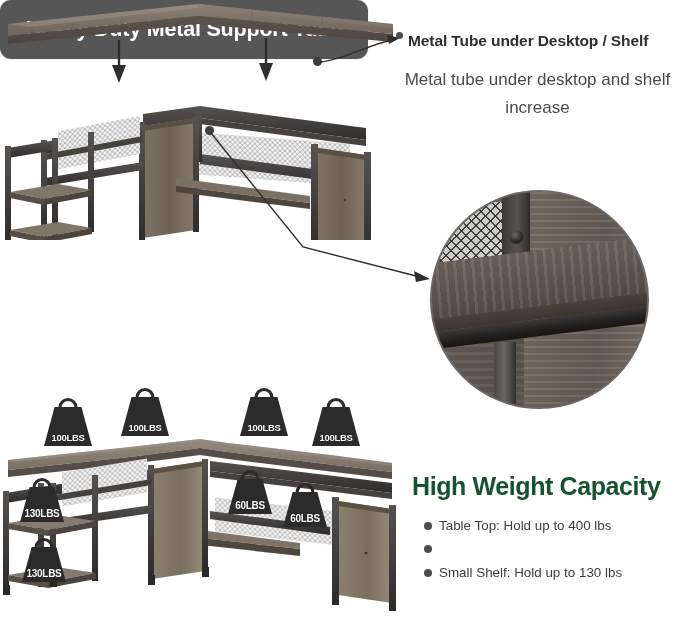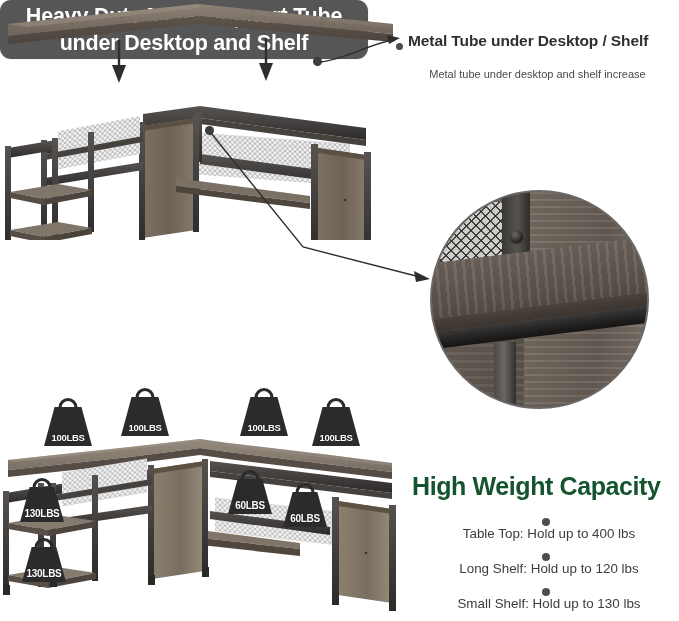--- a/index.html
+++ b/index.html
@@ -15,40 +15,40 @@
       repeating-linear-gradient(45deg, rgba(120,120,120,.55) 0 1px, rgba(255,255,255,0) 1px 4px),
       repeating-linear-gradient(-45deg, rgba(120,120,120,.55) 0 1px, rgba(255,255,255,0) 1px 4px),
       #f2f2f2;
   }
 
   
   .callout-title{
     font-size:15.5px;font-weight:bold;color:#2f2f2f;letter-spacing:-.1px;white-space:nowrap;
   }
   .callout-body{
-    font-size:11px;color:#4a4a4a;line-height:1.62;text-align:center;
+    font-size:17px;color:#4a4a4a;line-height:1.62;text-align:center;
   }
   .bullet-dot{
     width:7px;height:7px;border-radius:50%;background:#4d4d4d;display:inline-block;
     vertical-align:middle;margin-right:5px;
   }
   .banner{
     background:#565656;border-radius:11px;
     display:flex;align-items:center;justify-content:center;
     box-shadow:0 0 0 1px rgba(0,0,0,.04);
   }
   .banner-text{
     color:#ffffff;font-weight:bold;font-size:21.5px;line-height:1.22;text-align:center;
     letter-spacing:-.2px;
   }
   .cap-title{
     font-size:25px;font-weight:bold;color:#14532d;letter-spacing:-.4px;white-space:nowrap;
   }
   .cap-item{
-    font-size:13.4px;color:#3d3d3d;white-space:nowrap;display:flex;align-items:center;flex-direction:column;
+    font-size:13.4px;color:#3d3d3d;white-space:nowrap;display:flex;align-items:center;
   }
   .cap-item .bullet-dot{width:8px;height:8px;margin-right:7px;}
 
   
   .weight{position:absolute;}
   .weight .ring{
     position:absolute;left:50%;transform:translateX(-50%);top:0;
     width:13px;height:13px;border:3.5px solid #2b2b2b;border-radius:50%;
     background:transparent;
   }
@@ -179,21 +179,21 @@
     <path d="M4,32 C28,30 48,16 76,10" stroke="#2e2e2e" stroke-width="1.3" fill="none"></path>
     <polygon points="84,8 71,5 73,14" fill="#2e2e2e"></polygon>
   </svg>
 
   <svg class="abs" width="230" height="160" style="left:208px;top:130px;" viewBox="0 0 230 160">
     <path d="M3,3 L95,117 L212,147" stroke="#2e2e2e" stroke-width="1.4" fill="none"></path>
     <polygon points="222,149 206,141 208,152" fill="#2e2e2e"></polygon>
   </svg>
 
   <div class="abs" style="left:396px;top:32px;width:283px;">
-    <div style="display:flex;align-items:flex-end;">
+    <div style="display:flex;align-items:flex-start;">
       <span class="bullet-dot"></span>
       <span class="callout-title">Metal Tube under Desktop / Shelf</span>
     </div>
     <div class="callout-body" style="margin-top:16px;padding:0 6px;">
       <div>Metal tube under desktop and shelf increase</div>
     </div>
   </div>
 
   <div class="circle-photo" style="left:430px;top:190px;width:215px;height:215px;">
     <div class="cp-inner" style="background:
@@ -231,21 +231,20 @@
                 transform:rotate(-7deg);transform-origin:left top;
                 background:linear-gradient(180deg,#3c3a38 0%,#232120 60%,#161514 100%);"></div>
 
     <div class="abs" style="left:62px;top:150px;width:22px;height:70px;
                 background:linear-gradient(90deg,#4b4845 0%,#6a6663 45%,#32302e 100%);"></div>
   </div>
 
   <div class="banner" style="left:24px;top:280px;width:368px;height:59px;">
     <div class="banner-text">
       <div>Heavy Duty Metal Support Tube</div>
-      <div>under Desktop and Shelf</div>
     </div>
   </div>
 
   <div class="abs" style="left:0;top:425px;width:400px;height:196px;">
     <svg width="400" height="196" viewBox="0 0 400 196">
       <defs>
         <linearGradient id="btop" x1="0" y1="0" x2="0" y2="1">
           <stop offset="0%" stop-color="#948a7e"></stop>
           <stop offset="60%" stop-color="#847a6e"></stop>
           <stop offset="100%" stop-color="#776d62"></stop>
@@ -380,21 +379,20 @@
 
   <div class="abs" style="left:412px;top:472px;width:262px;">
     <div class="cap-title">High Weight Capacity</div>
     <div style="margin-top:17px;">
       <div class="cap-item" style="margin-bottom:12px;padding-left:12px;">
         <span class="bullet-dot"></span>
         <span>Table Top: Hold up to 400 lbs</span>
       </div>
       <div class="cap-item" style="margin-bottom:12px;padding-left:12px;">
         <span class="bullet-dot"></span>
-        <span>Long Shelf: Hold up to 120 lbs</span>
       </div>
       <div class="cap-item" style="padding-left:12px;align-items:center;">
         <span class="bullet-dot"></span>
         <span>Small Shelf: Hold up to 130 lbs</span>
       </div>
     </div>
   </div>
 
 </div>
 

